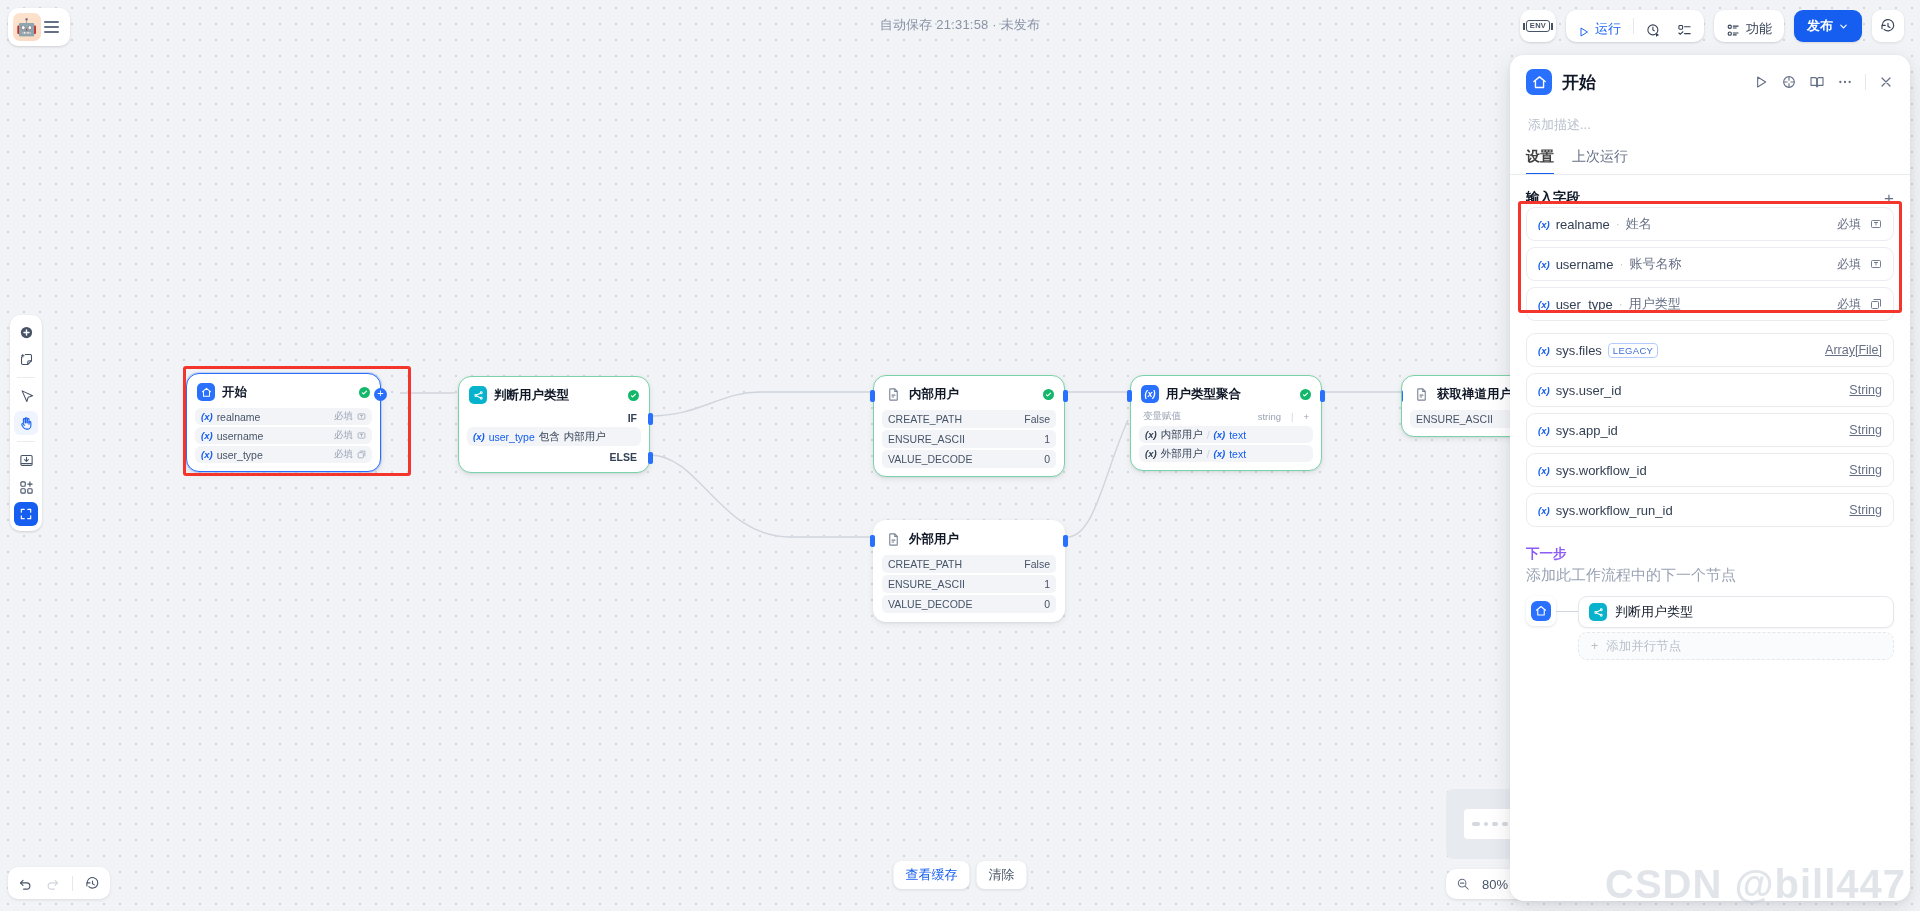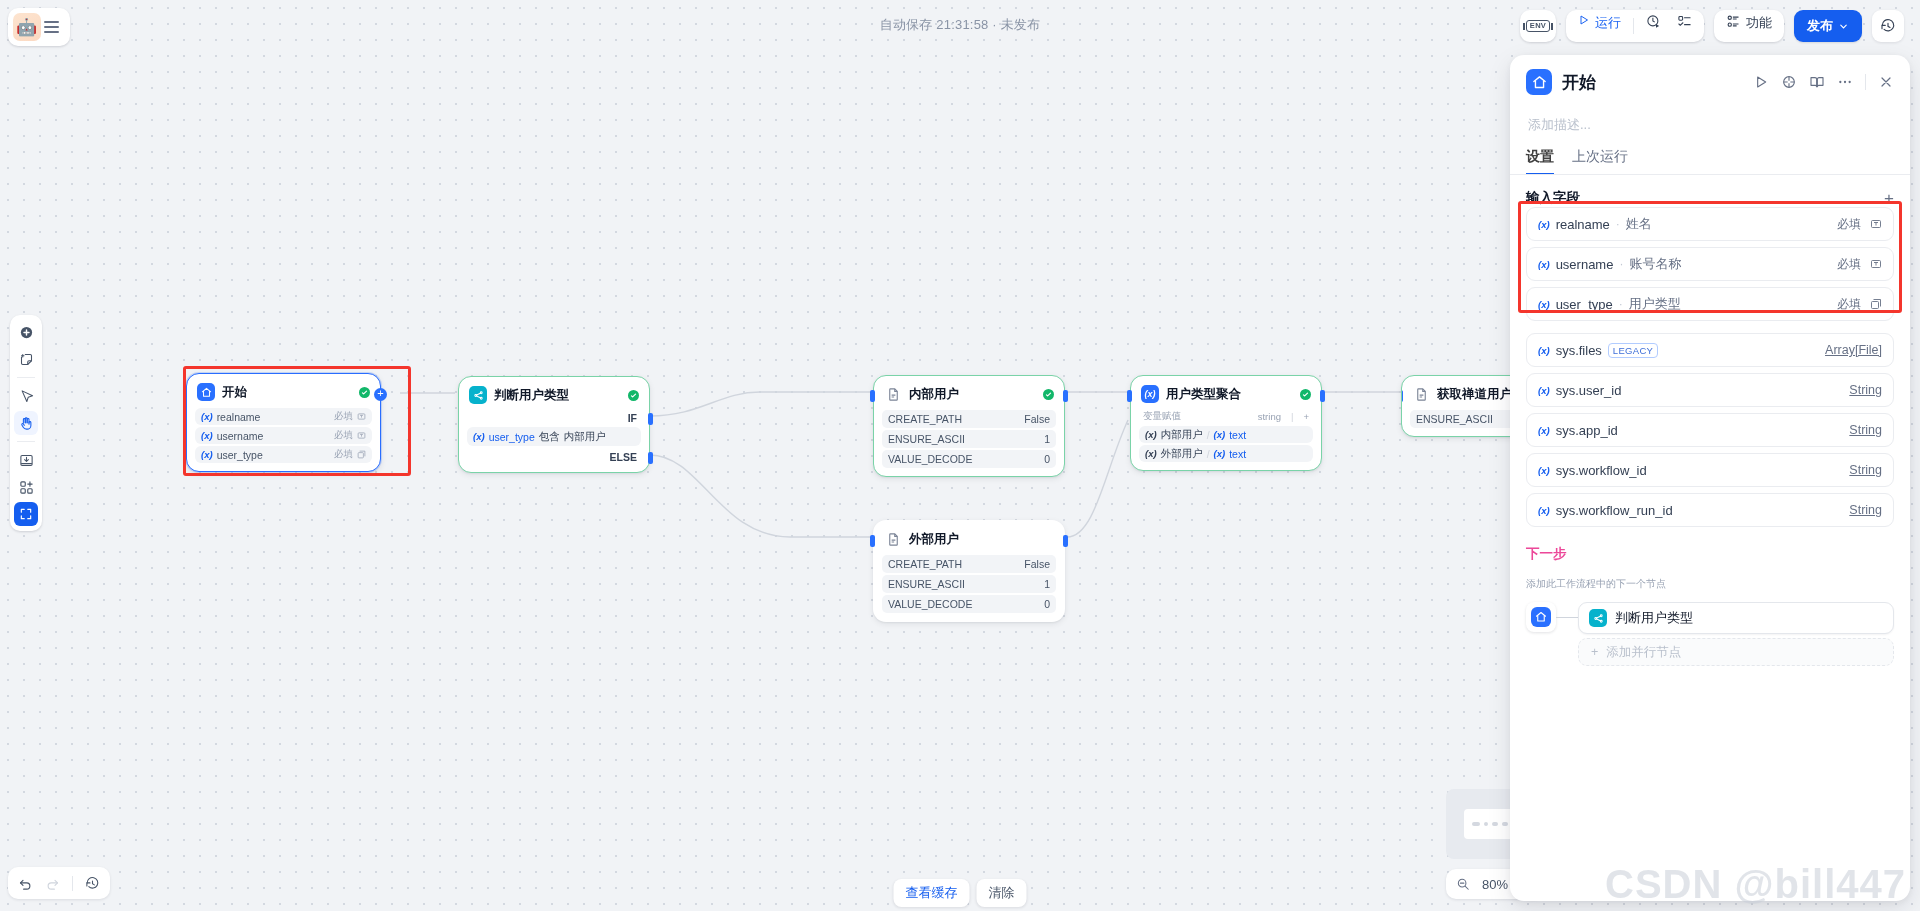--- a/index.html
+++ b/index.html
@@ -47,21 +47,21 @@
   .top-toolbar {
     position: absolute; right: 16px; top: 10px;
     display: flex; align-items: center; gap: 10px;
   }
   .tb-card {
     background: #fff; border-radius: 10px; height: 32px;
     box-shadow: 0 1px 3px rgba(16,24,40,.10), 0 1px 2px rgba(16,24,40,.06);
     display: flex; align-items: center; padding: 0 6px; gap: 4px;
   }
   .tb-btn {
-    height: 24px; display: flex; align-items: flex-start; gap: 5px;
+    height: 24px; display: flex; align-items: flex-end; gap: 5px;
     padding: 0 6px; border-radius: 6px; cursor: pointer;
     font-size: 13px; color: #344054; white-space: nowrap;
   }
   .tb-btn.run { color: #1c64f2; font-weight: 400; }
   .tb-sep { width: 1px; height: 16px; background: #e4e7ec; margin: 0 2px; }
   .tb-publish {
     background: #155eef; color: #fff; border-radius: 9px;
     height: 32px; display: flex; align-items: center; gap: 5px;
     padding: 0 13px; font-size: 13px; font-weight: 600; cursor: pointer;
     box-shadow: 0 1px 2px rgba(16,24,40,.12);
@@ -107,21 +107,21 @@
     position: absolute; left: 8px; bottom: 12px;
     background: #fff; border-radius: 10px; height: 32px;
     box-shadow: 0 1px 3px rgba(16,24,40,.10);
     display: flex; align-items: center; padding: 0 10px; gap: 12px;
   }
   .bl-btn { cursor: pointer; color: #475467; display: flex; align-items: center; }
   .bl-btn.disabled { color: #d0d5dd; }
 
   
   .bottom-center {
-    position: absolute; bottom: 4px; left: 50%; transform: translateX(-50%);
+    position: absolute; bottom: 22px; left: 50%; transform: translateX(-50%);
     display: flex; gap: 7px;
   }
   .bc-btn {
     background: #fff; border-radius: 8px; height: 28px;
     display: flex; align-items: center; padding: 0 12px;
     font-size: 13px; color: #475467; cursor: pointer;
     box-shadow: 0 1px 3px rgba(16,24,40,.10);
   }
   .bc-btn.primary { color: #155eef; }
 
@@ -273,22 +273,22 @@
   .f-dot { color: #c3c9d4; font-size: 12px; }
   .f-cn { font-size: 13px; color: #667085; }
   .f-right { margin-left: auto; display: flex; align-items: center; gap: 9px; }
   .f-req { font-size: 12px; color: #667085; }
   .f-type { font-size: 12.5px; color: #667085; text-decoration: underline; }
   .legacy {
     border: 1px solid #b2ccff; border-radius: 4px; color: #3f6fd8;
     font-size: 9.5px; padding: 1px 4px; letter-spacing: .3px;
   }
 
-  .next-title { font-size: 13.5px; font-weight: 700; color: #ec4899; margin-top: 18px; }
-  .next-sub { font-size: 10px; color: #98a2b3; margin-top: 14px; }
+  .next-title { font-size: 13.5px; font-weight: 700; color: #8b5cf6; margin-top: 18px; }
+  .next-sub { font-size: 15px; color: #98a2b3; margin-top: 3px; }
   .next-wrap { display: flex; align-items: flex-start; gap: 0; margin-top: 11px; }
   .next-src {
     width: 30px; height: 30px; border-radius: 8px; background: #fff;
     box-shadow: 0 1px 3px rgba(16,24,40,.12); flex: none;
     display: flex; align-items: center; justify-content: center;
   }
   .next-src .inner {
     width: 20px; height: 20px; border-radius: 6px; background: #2970ff;
     display: flex; align-items: center; justify-content: center; color: #fff;
   }

